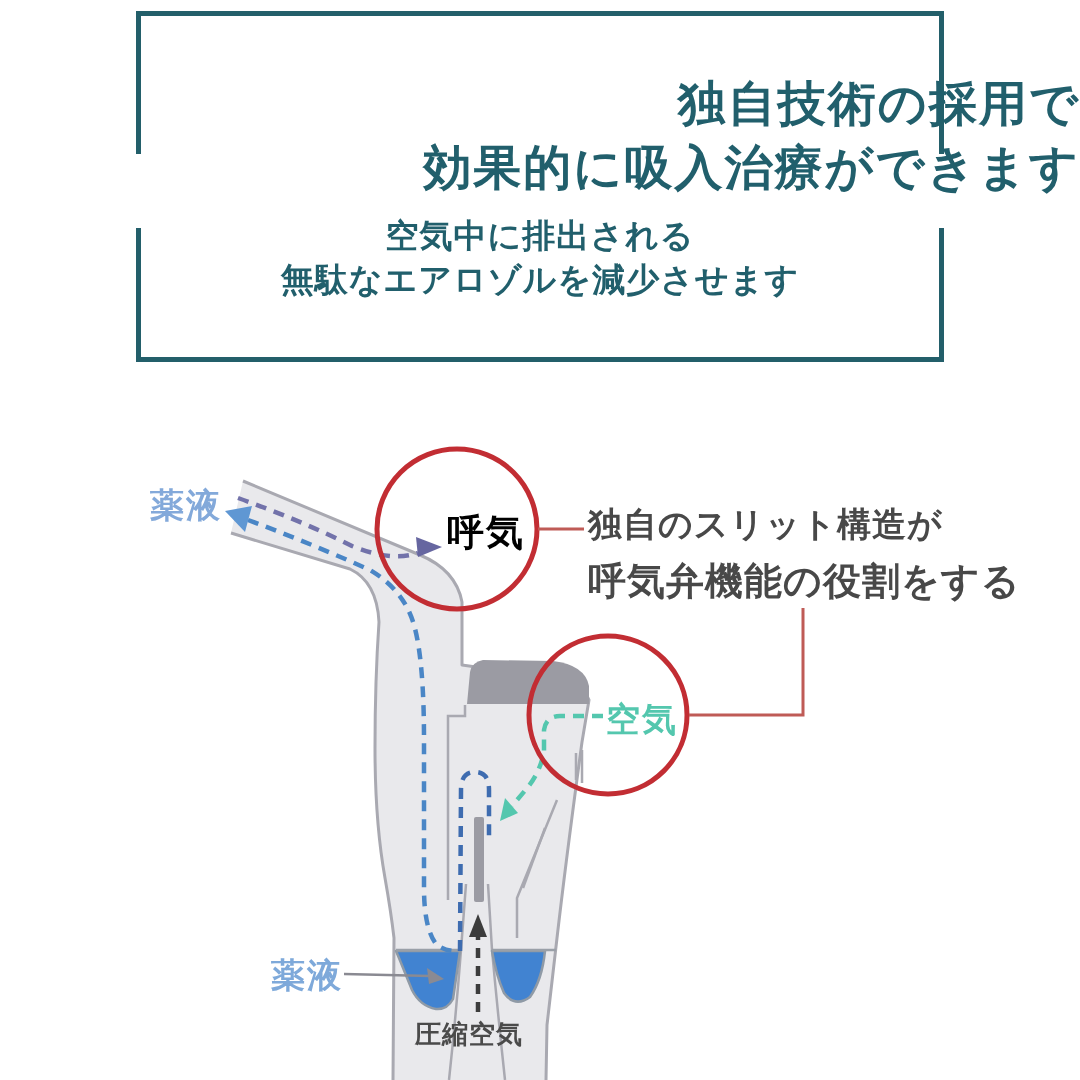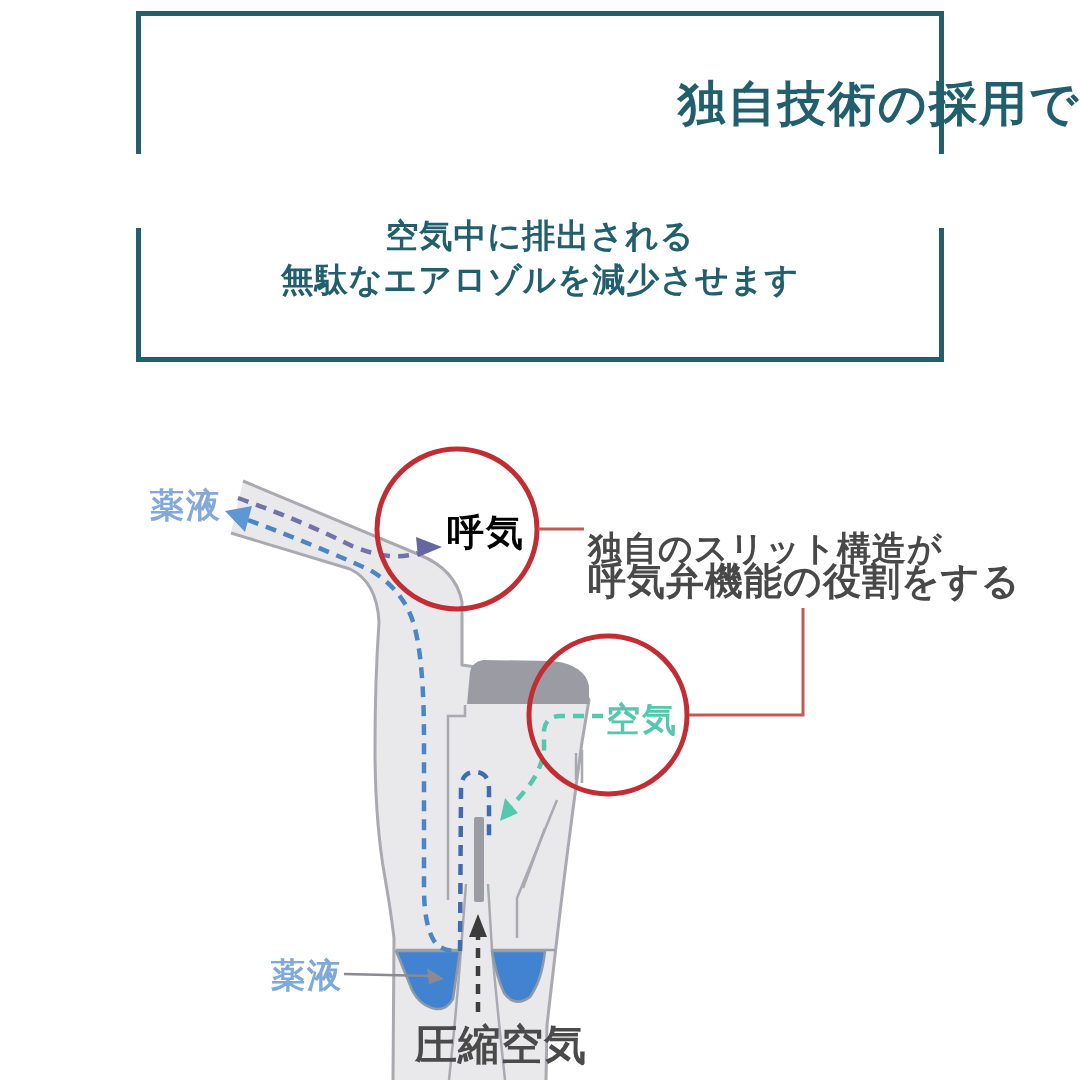--- a/index.html
+++ b/index.html
@@ -26,38 +26,39 @@
     font-weight:700;font-size:33px;letter-spacing:1px;white-space:nowrap;
   }
   #subtitle-line1{top:214px;}
   #subtitle-line2{top:258px;}
   
   .dlabel{position:absolute;white-space:nowrap;}
   #label-medicine-top{left:150px;top:483px;font-size:34px;font-weight:600;letter-spacing:2px;color:#83a9da;}
   #label-exhale{left:447px;top:508px;font-size:37px;font-weight:700;letter-spacing:2px;color:#000000;}
   #label-air{left:606px;top:697px;font-size:34px;font-weight:700;letter-spacing:2px;color:#54c7ae;}
   #label-medicine-bottom{left:271px;top:953px;font-size:34px;font-weight:600;letter-spacing:2px;color:#7ea9da;}
-  #label-compressed-air{left:415px;top:1017px;font-size:42px;font-weight:600;letter-spacing:1px;color:#4a4a4a;}
-  #annotation-line1{left:588px;top:502px;font-size:34px;font-weight:600;letter-spacing:1px;color:#484848;margin-top:24px;}
+  #label-compressed-air{left:415px;top:1017px;font-size:26px;font-weight:600;letter-spacing:1px;color:#4a4a4a;}
+  #annotation-line1{left:588px;top:502px;font-size:34px;font-weight:600;letter-spacing:1px;color:#484848;}
   #annotation-line2{left:588px;top:556px;font-size:38px;font-weight:600;letter-spacing:1px;color:#484848;}
   #diagram-svg{position:absolute;left:0;top:430px;}
 </style>
 </head>
 <body>
 
 <div id="canvas">
 
   <div class="frame-bar" id="frame-top"></div>
   <div class="frame-bar" id="frame-bottom"></div>
   <div class="frame-bar" id="frame-left-a"></div>
   <div class="frame-bar" id="frame-left-b"></div>
   <div class="frame-bar" id="frame-right-a"></div>
   <div class="frame-bar" id="frame-right-b"></div>
 
   <div class="title-line" id="title-line1">独自技術の採用で</div>
+  <div class="title-line" id="title-line2">効果的に吸入治療ができます</div>
   <div class="subtitle-line" id="subtitle-line1">空気中に排出される</div>
   <div class="subtitle-line" id="subtitle-line2">無駄なエアロゾルを減少させます</div>
 
   <svg id="diagram-svg" width="1080" height="650" viewBox="0 430 1080 650">
 
     <path d="M 243,481 L 420,555 Q 456,570 462,602 L 462,665 Q 520,672 585,692 L 589,700
          L 582,742 Q 566,860 557,938 L 547,1025 L 546,1080 L 393,1080 L 394,938
          Q 391,912 385,878 Q 375,822 375,748 Q 375,680 379,622 Q 377,582 350,569 L 231,533 Z" fill="#e9e9ec" stroke="none"></path>
 
     <path d="M 243,481 L 420,555 Q 456,570 462,602 L 462,665 Q 520,672 585,692 L 589,700

